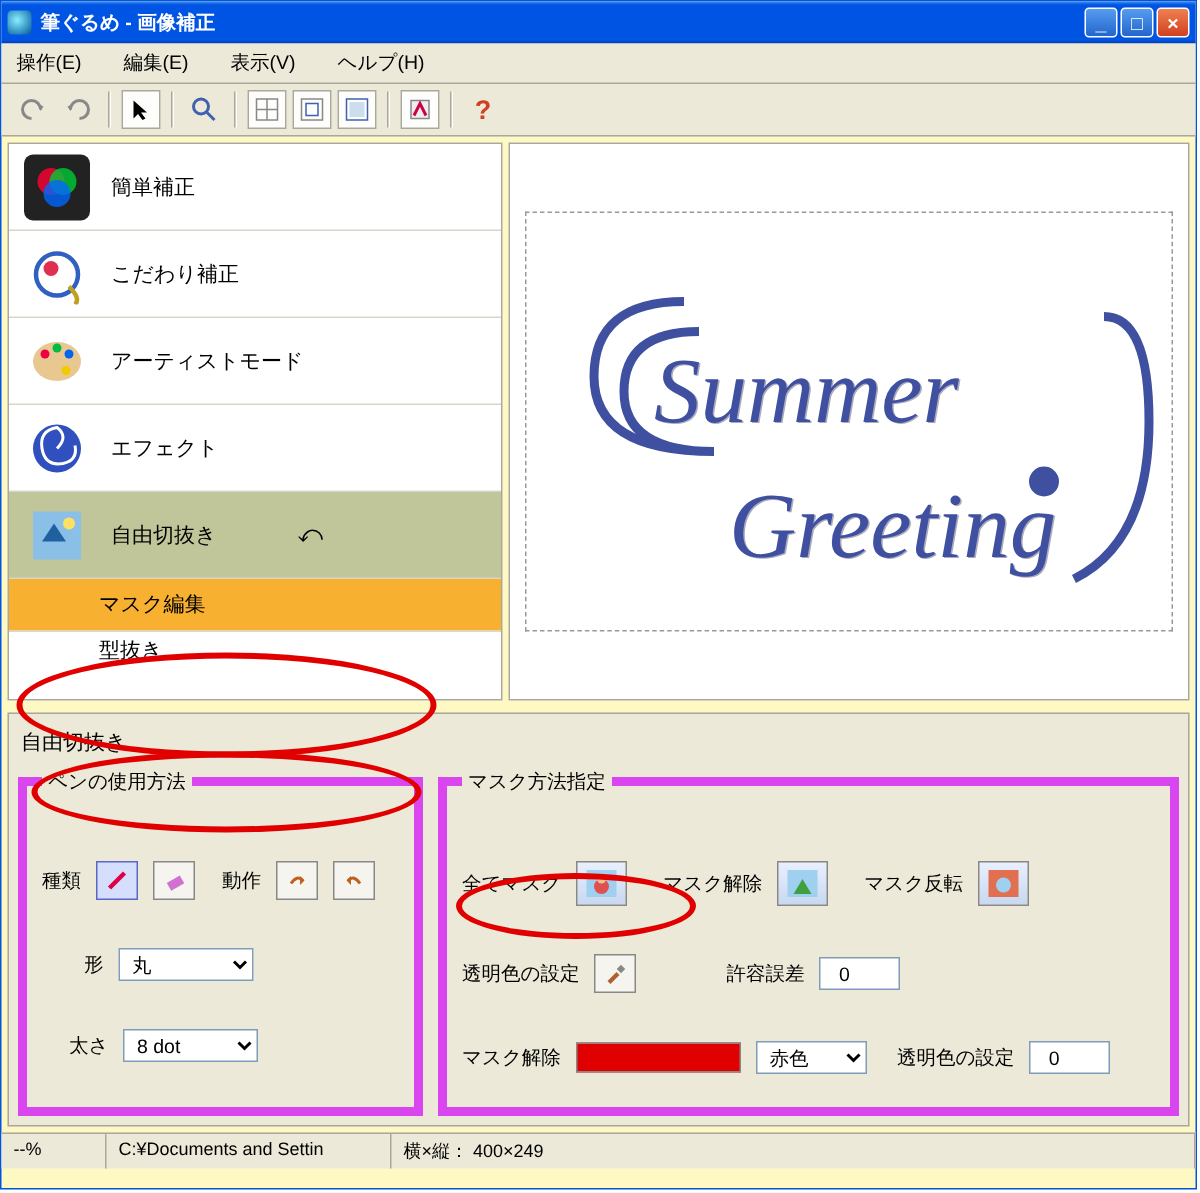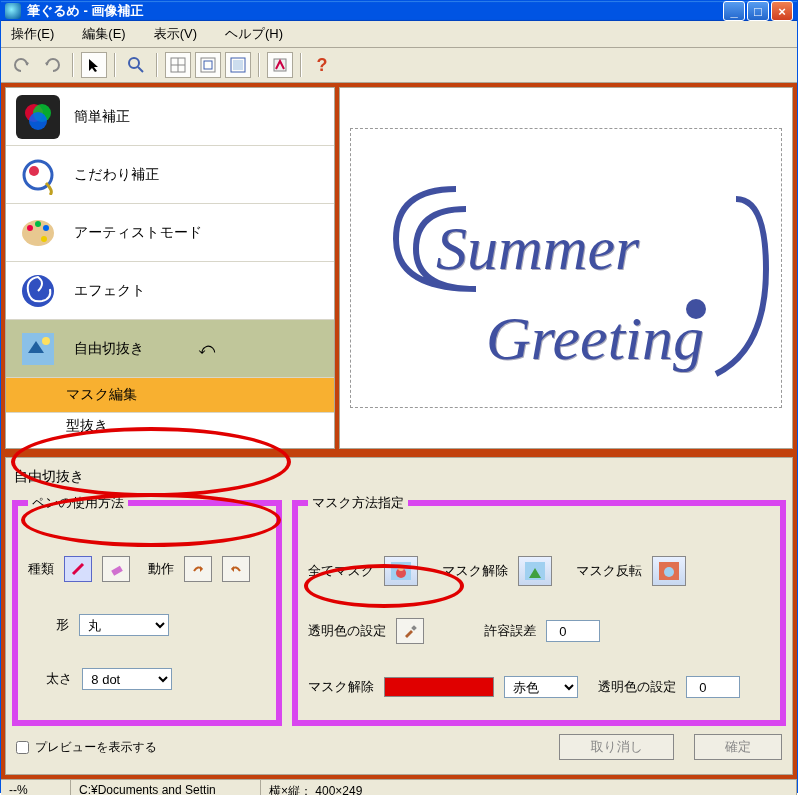--- a/index.html
+++ b/index.html
@@ -8,21 +8,21 @@
   font-size: 12px;
   background: #fff;
   width: 800px;
   height: 795px;
   overflow: hidden;
 }
 .window {
   border: 1px solid #0054e3;
   width: 798px;
   height: 793px;
-  background: #c2410c;
+  background: #fef9c3;
   display: flex;
   flex-direction: column;
 }
 .titlebar {
   background: linear-gradient(to bottom, #3b8eed 0%, #0054e3 8%, #0054e3 92%, #003bb0 100%);
   height: 28px;
   display: flex;
   align-items: center;
   padding: 0 4px;
   color: #fff;
@@ -441,29 +441,20 @@
           <select style="width:74px;">
             <option>赤色</option>
           </select>
           <span style="margin-left:10px;">透明色の設定</span>
           <div class="spinner">
               <span>0</span>
             </div>
         </div>
       </fieldset>
     </div>
-    <div class="footer-row">
-      <label style="display:flex;align-items:center;gap:6px;">
-        <input type="checkbox" style="">
-        <span>プレビューを表示する</span>
-      </label>
-      <div style="flex:1;"></div>
-      <button class="dlg-btn">取り消し</button>
-      <button class="dlg-btn">確定</button>
-    </div>
   </div>
 
   <div class="statusbar">
     <div class="status-cell" style="width:70px;">--%</div>
     <div class="status-cell" style="width:190px;">C:¥Documents and Settin</div>
     <div class="status-cell" style="flex:1;">横×縦： 400×249</div>
   </div>
 </div>
 
 </body></html>

